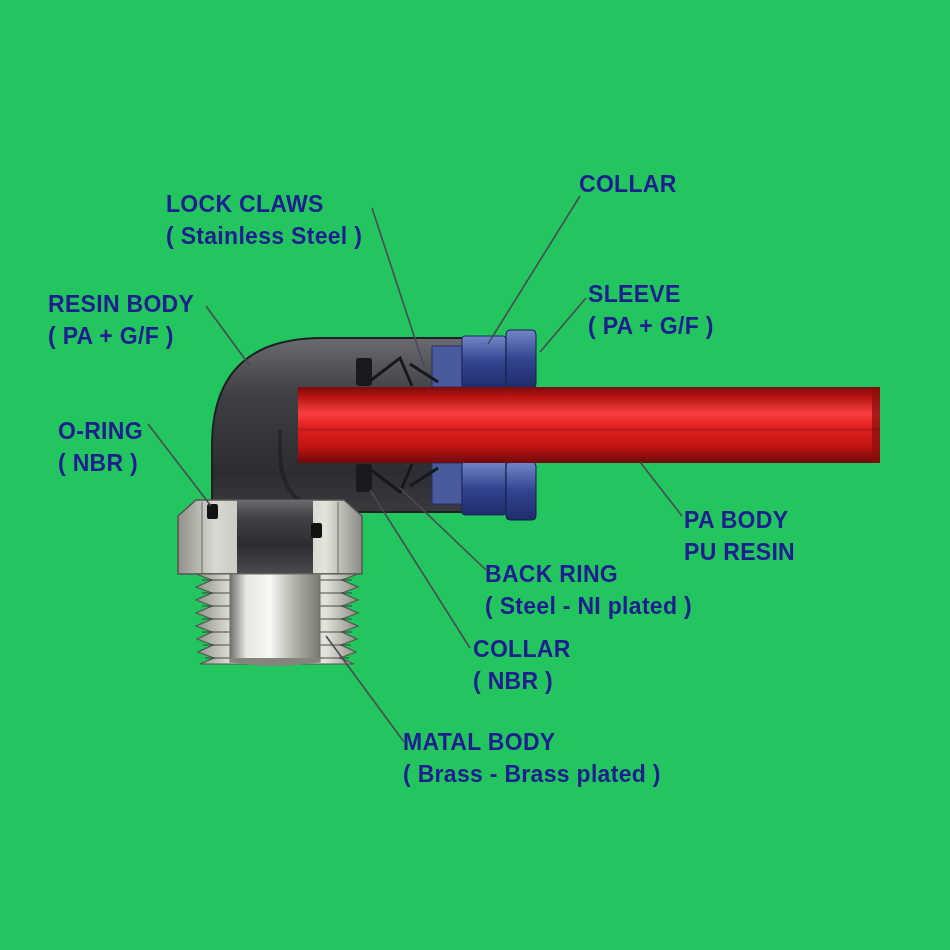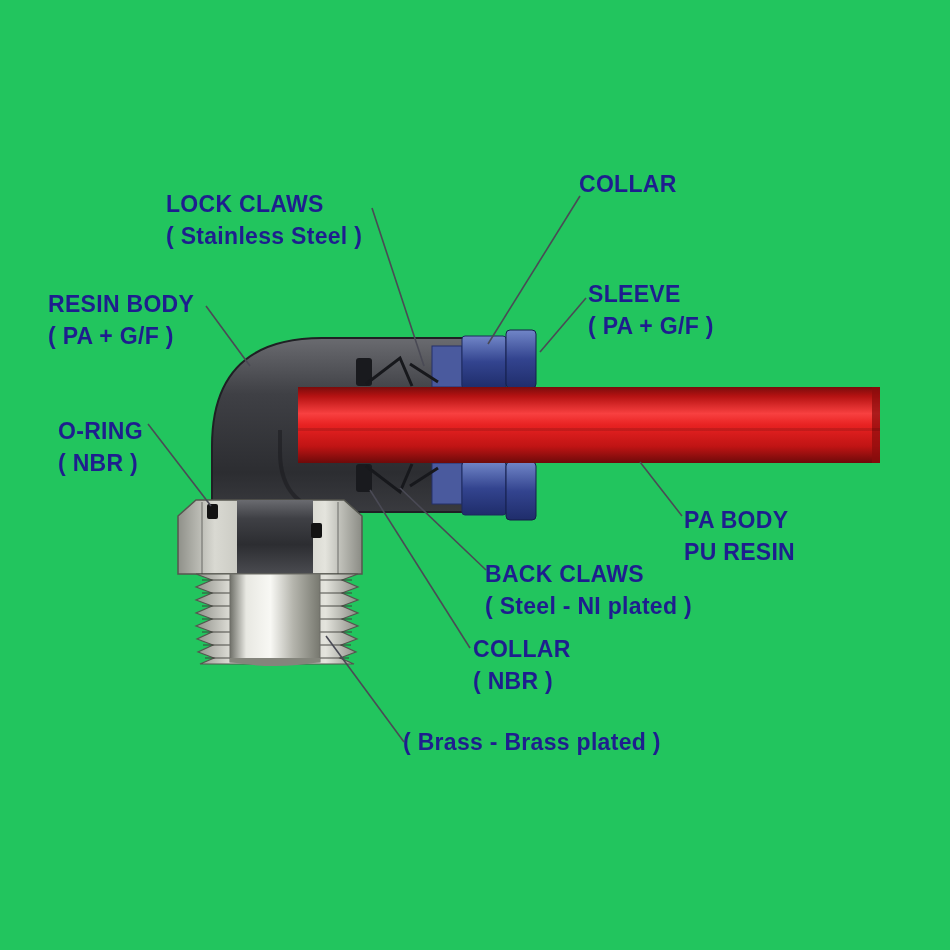--- a/index.html
+++ b/index.html
@@ -146,26 +146,27 @@
     <span>O-RING</span>
     <span>( NBR )</span>
   </div>
 
   <div class="label" style="left:684px; top:504px;">
     <span>PA BODY</span>
     <span>PU RESIN</span>
   </div>
 
   <div class="label" style="left:485px; top:558px;">
-    <span>BACK CLAWS</span>
+    <span>BACK RING</span>
     <span>( Steel - NI plated )</span>
   </div>
 
   <div class="label" style="left:473px; top:633px;">
     <span>COLLAR</span>
     <span>( NBR )</span>
   </div>
 
   <div class="label" style="left:403px; top:726px;">
+    <span>MATAL BODY</span>
     <span>( Brass - Brass plated )</span>
   </div>
 
 </div>
 
 </body></html>

